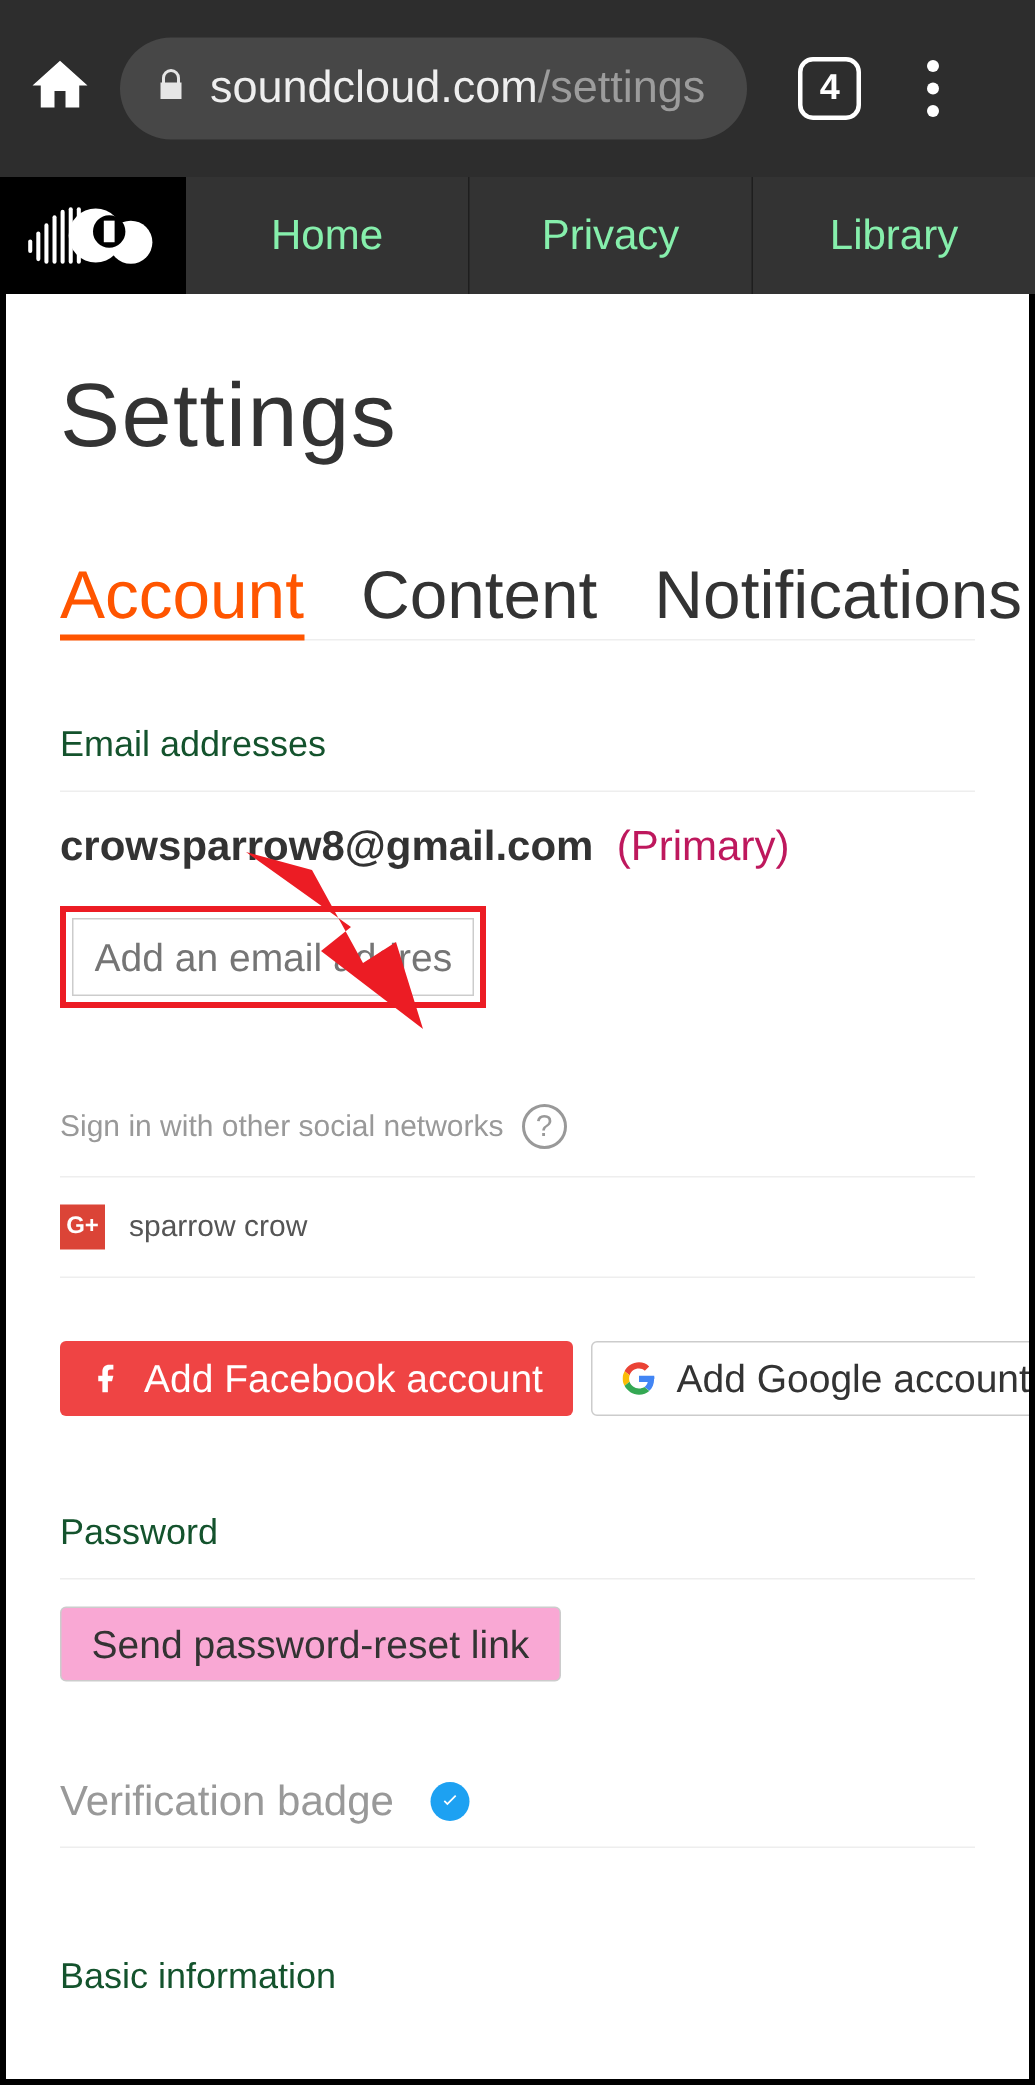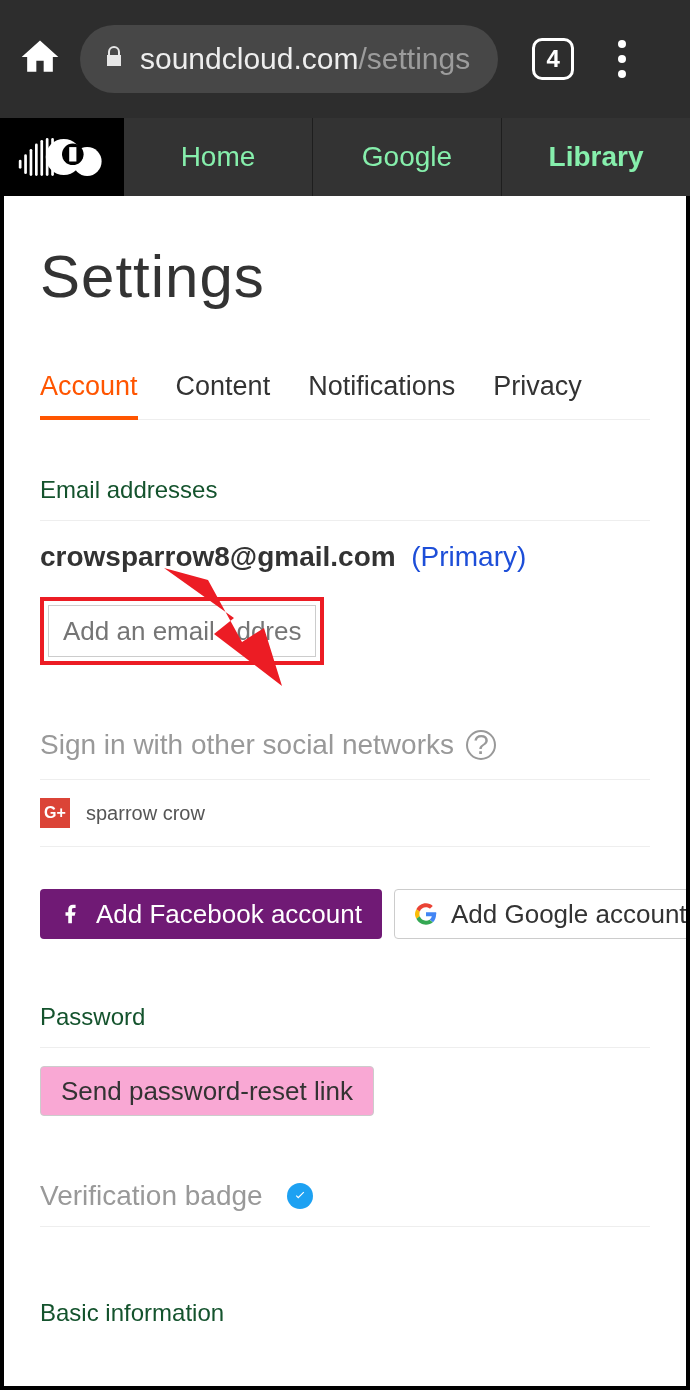--- a/index.html
+++ b/index.html
@@ -15,50 +15,50 @@
   .url-text .path { color:#9c9c9c; }
   .tab-count { width:42px; height:42px; border:3px solid #fff; border-radius:10px; display:flex; align-items:center; justify-content:center; color:#fff; font-size:24px; font-weight:700; margin-left:16px;}
   .dots { display:flex; flex-direction:column; gap:7px; margin-left:20px; padding:6px;}
   .dots span { width:8px; height:8px; background:#fff; border-radius:50%; display:block;}
   
   
   .topnav { background:#333; height:78px; display:flex; align-items:stretch;}
   .logo-cell { width:124px; background:#000; display:flex; align-items:center; justify-content:center;}
   .logo-cell svg { width:90px; height:46px;}
   .nav-item { flex:1; display:flex; align-items:center; justify-content:center; color:#86efac; font-size:28px; border-right:1px solid #1e1e1e; cursor:pointer;}
-  .nav-item:last-child{border-right:none;font-weight:bold;}
+  .nav-item:last-child{border-right:none;}
   
   
   .content { flex:1; background:#fff; padding:46px 36px 0 36px; overflow:hidden; position:relative; border-left:4px solid #000; border-right:4px solid #000; border-bottom:4px solid #000;}
   .page-title { font-size:60px; font-weight:400; color:#333; margin-bottom:60px; letter-spacing:1px;}
   
   .tabs { display:flex; gap:38px; border-bottom:1px solid #eee; position:relative;}
-  .tab { font-size:27px; color:#333; padding-bottom:14px; white-space:nowrap; cursor:pointer;}
+  .tab { font-size:45px; color:#333; white-space:nowrap; cursor:pointer;}
   .tab.active { color:#f50; border-bottom:4px solid #f50; margin-bottom:-1px;}
   
   .section-label { color:#14532d; font-size:24px; margin-top:56px; margin-bottom:16px;}
   .divider { border:none; border-top:1px solid #eee; }
   
   .email-line { font-size:28px; color:#333; margin-top:20px;}
-  .email-line .primary { color:#1d4ed8; }
+  .email-line .primary { color:#be185d; }
   
   .add-email-wrap { border:4px solid #ec1c24; padding:4px; display:inline-block; margin-top:24px;}
   .add-email-input { width:268px; height:52px; border:1px solid #ccc; font-size:26px; padding:0 14px; color:#333; background:#fff;}
   
   .social-label { display:flex; align-items:center; gap:12px; margin-top:64px; margin-bottom:18px;}
-  .social-label span{ color:#999; font-size:28px;}
+  .social-label span{ color:#999; font-size:20px;}
   .help-icon { width:30px;height:30px;border:2px solid #999;border-radius:50%;display:flex;align-items:center;justify-content:center;color:#999;font-size:20px;}
   
   .connected { display:flex; align-items:center; gap:16px; margin-top:18px;}
   .gplus-badge { width:30px;height:30px;background:#db4437;color:#fff;font-size:16px;display:flex;align-items:center;justify-content:center;font-weight:700;}
   .connected-name{font-size:20px;color:#555;}
   
   .btn-row{display:flex;gap:12px;margin-top:42px;}
   .btn{height:50px;display:flex;align-items:center;justify-content:center;gap:14px;font-size:26px;border-radius:4px;padding:0 20px;cursor:pointer;white-space:nowrap;}
-  .btn-fb{background:#701a75;color:#fff;border:none;flex:0 0 auto;}
+  .btn-fb{background:#ef4444;color:#fff;border:none;flex:0 0 auto;}
   .btn-google{background:#fff;color:#333;border:1px solid #ccc;flex:0 0 auto;}
   .btn-plain{background:#f9a8d4;color:#333;border:1px solid #ccc;display:inline-flex;}
   
   .pw-section{margin-top:64px;}
   .verify-section{margin-top:64px;}
   .verify-label{display:flex;align-items:center;gap:24px;}
   .verify-badge{width:26px;height:26px;background:#1da1f2;border-radius:50%;display:flex;align-items:center;justify-content:center;}
   .verify-badge svg{width:14px;height:14px;fill:#fff;}
   .basic-section{margin-top:72px;}
 
@@ -109,21 +109,21 @@
           <rect x="32" y="4" width="3" height="42" rx="1.5"></rect>
           <rect x="38" y="4" width="3" height="42" rx="1.5"></rect>
           <circle cx="52" cy="25" r="20"></circle>
           <circle cx="78" cy="30" r="16"></circle>
         </g>
         <circle cx="62" cy="22" r="12" fill="#000"></circle>
         <rect x="58" y="14" width="8" height="16" fill="#fff"></rect>
       </svg>
     </div>
     <div class="nav-item">Home</div>
-    <div class="nav-item">Google</div>
+    <div class="nav-item">Privacy</div>
     <div class="nav-item">Library</div>
   </div>
 
   <div class="content">
     <h1 class="page-title">Settings</h1>
 
     <div class="tabs">
       <div class="tab active">Account</div>
       <div class="tab">Content</div>
       <div class="tab">Notifications</div>

